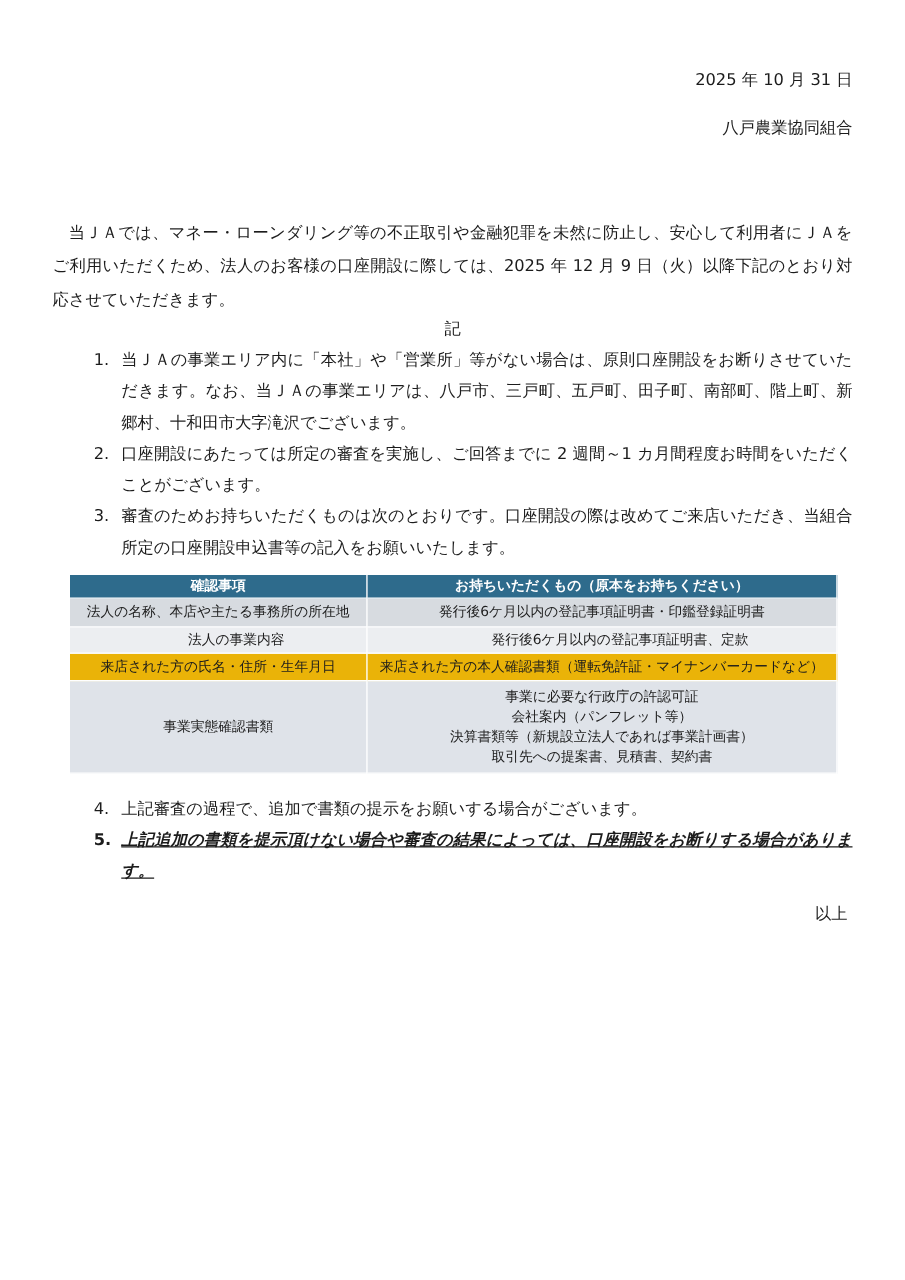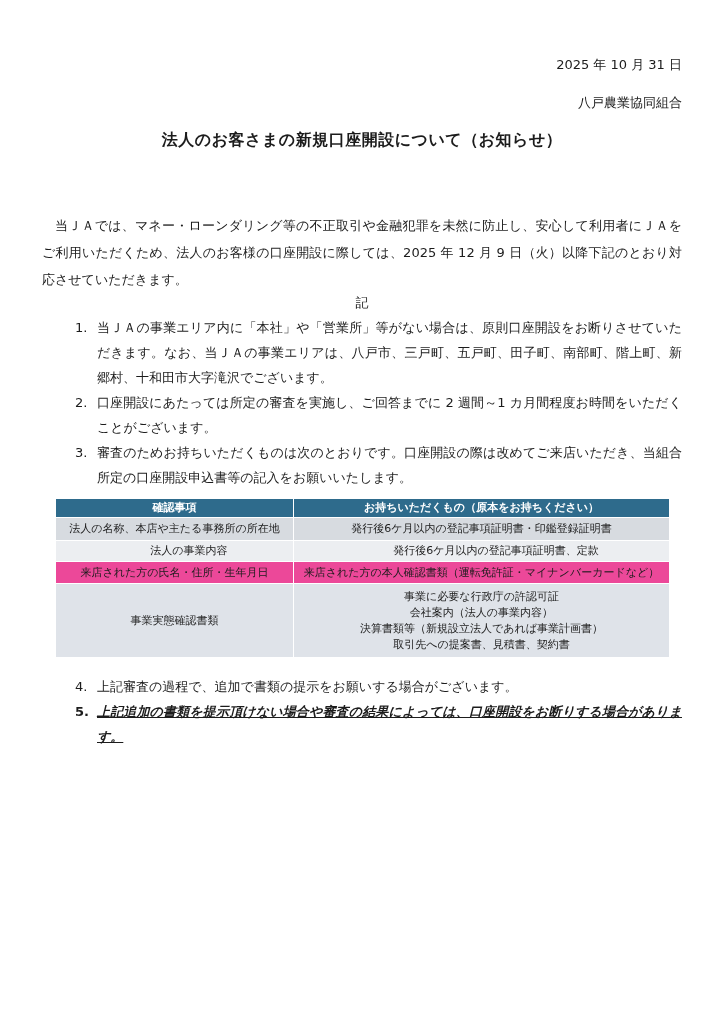--- a/index.html
+++ b/index.html
@@ -21,39 +21,38 @@
   ol.items .num { width:22px; flex:none; }
   ol.items .txt { flex:1; text-align:justify; }
 
   table.req-table { border-collapse:collapse; table-layout:fixed; width:614px; margin:8px 0 0 13px; font-size:11px; }
   table.req-table th, table.req-table td { border:1px solid #ffffff; text-align:center; vertical-align:middle; padding:1px 4px; line-height:16px; }
   table.req-table col.c1 { width:238px; }
   table.req-table col.c2 { width:376px; }
   table.req-table thead th { background:#2e6b8c; color:#ffffff; font-weight:bold; height:19px; }
   tr.row-1 td { background:#d7dbe0; height:23px; }
   tr.row-2 td { background:#eceef1; height:21px;padding-left:33px; }
-  tr.row-3 td { background:#ec4899; height:22px;margin-top:10px; }
+  tr.row-3 td { background:#eab308; height:22px;margin-top:10px; }
   tr.row-4 td { background:#dfe3e9; height:74px; }
   .doc-line { line-height:16px; }
 
   ol.items.after { margin-top:16px; }
   li.emphasis .num { font-weight:bold; }
   li.emphasis .txt { font-weight:bold; text-decoration:underline;font-style:italic; }
 
   .closing { text-align:right; font-size:13px; line-height:20px; margin-top:12px; padding-right:4px; }
 </style>
 </head>
 <body>
 
 <div class="page">
 
   <div class="doc-date">2025 年 10 月 31 日</div>
   <div class="doc-org">八戸農業協同組合</div>
 
-  <h1 class="doc-title">法人のお客さまの新規口座開設について（お知らせ）</h1>
 
   <p class="intro">当ＪＡでは、マネー・ローンダリング等の不正取引や金融犯罪を未然に防止し、安心して利用者にＪＡをご利用いただくため、法人のお客様の口座開設に際しては、2025 年 12 月 9 日（火）以降下記のとおり対応させていただきます。</p>
 
   <div class="notation">記</div>
 
   <ol class="items">
     <li>
       <span class="num">1.</span>
       <span class="txt">当ＪＡの事業エリア内に「本社」や「営業所」等がない場合は、原則口座開設をお断りさせていただきます。なお、当ＪＡの事業エリアは、八戸市、三戸町、五戸町、田子町、南部町、階上町、新郷村、十和田市大字滝沢でございます。</span>
     </li>
@@ -88,21 +87,21 @@
         <td>発行後6ケ月以内の登記事項証明書、定款</td>
       </tr>
       <tr class="row-3">
         <td>来店された方の氏名・住所・生年月日</td>
         <td>来店された方の本人確認書類（運転免許証・マイナンバーカードなど）</td>
       </tr>
       <tr class="row-4">
         <td>事業実態確認書類</td>
         <td>
           <div class="doc-line">事業に必要な行政庁の許認可証</div>
-          <div class="doc-line">会社案内（法人の事業内容）</div>
+          <div class="doc-line">会社案内（パンフレット等）</div>
           <div class="doc-line">決算書類等（新規設立法人であれば事業計画書）</div>
           <div class="doc-line">取引先への提案書、見積書、契約書</div>
         </td>
       </tr>
     </tbody>
   </table>
 
   <ol class="items after">
     <li>
       <span class="num">4.</span>

